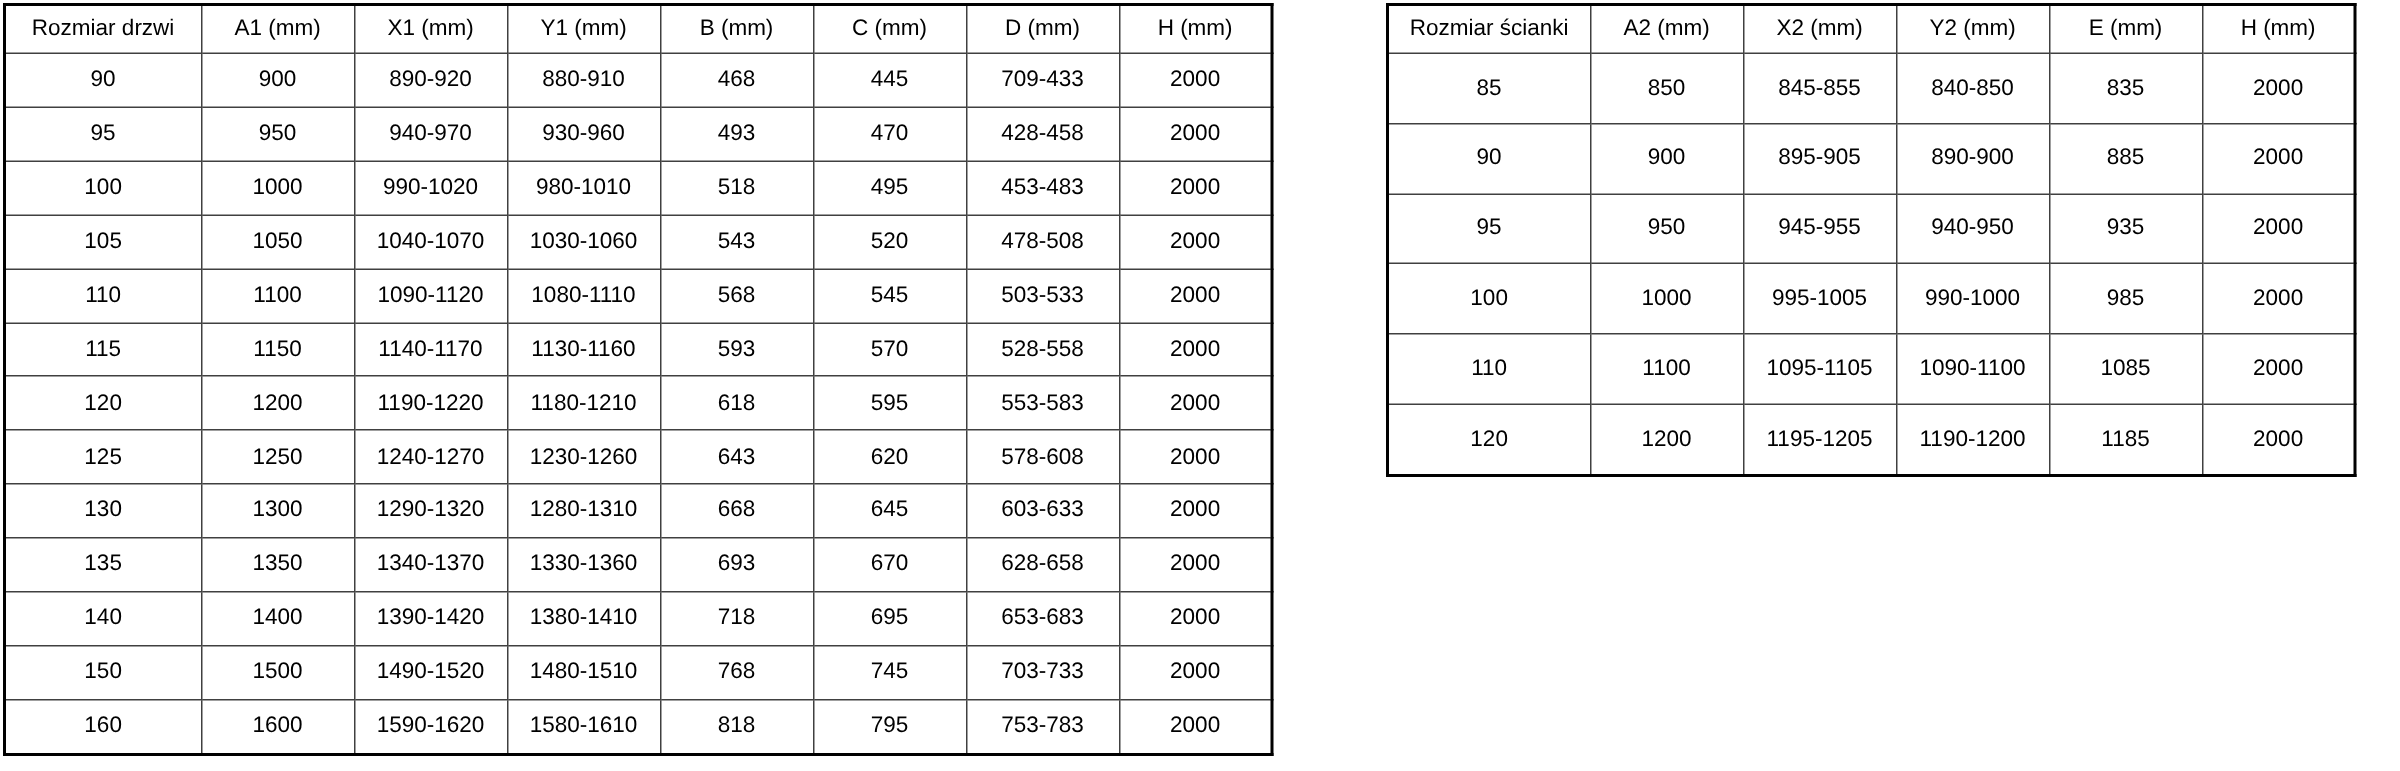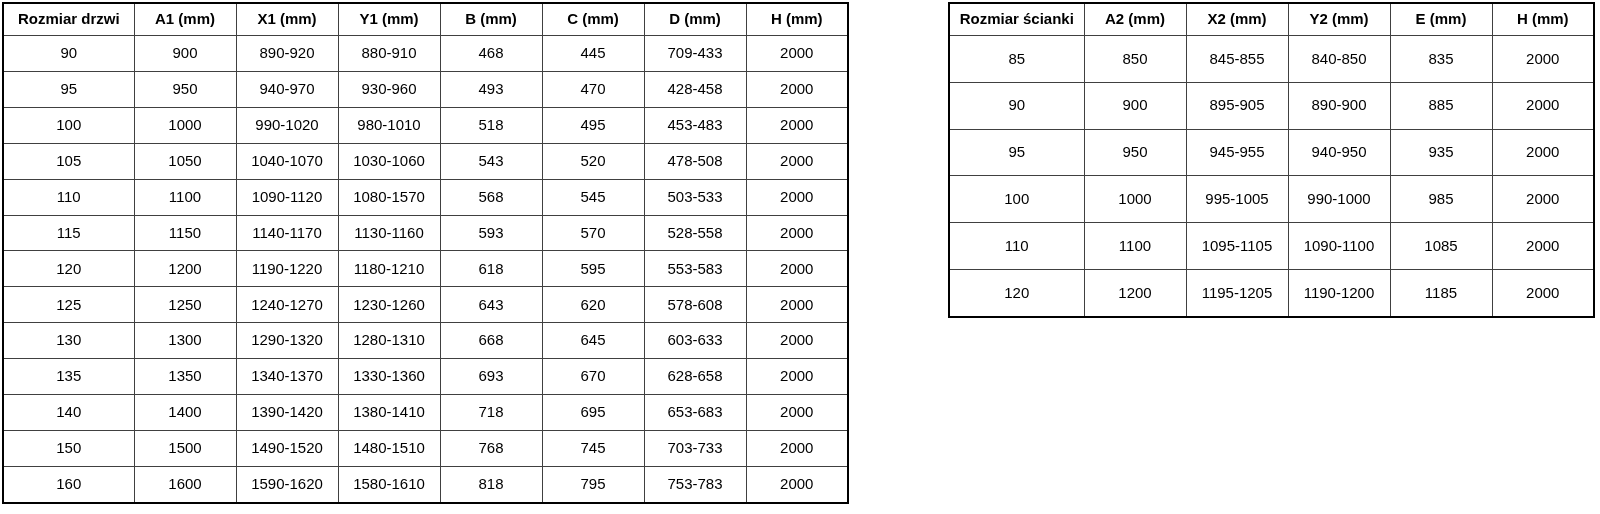--- a/index.html
+++ b/index.html
@@ -22,40 +22,40 @@
     background: #ffffff;
     border: 2px solid #000000;
   }
   #door-table {
     left: 2px;
     top: 2px;
     width: 845px;
     height: 502px;
   }
   #wall-table {
-    left: 948px;
+    left: 924px;
     top: 2px;
     width: 645px;
     height: 316px;
   }
   table.spec th,
   table.spec td {
     border: 1px solid #404040;
     text-align: center;
     vertical-align: middle;
     padding: 0 2px;
     color: #000000;
     font-size: 15px;
     line-height: 1.1;
     white-space: nowrap;
     overflow: hidden;
     height: 31px;
   }
   table.spec th {
-    font-weight: bold;
+    font-weight: normal;
   }
   table.spec td {
     font-weight: normal;
   }
 </style>
 </head>
 <body>
 
 <div id="canvas">
 
@@ -120,21 +120,21 @@
           <td>1030-1060</td>
           <td>543</td>
           <td>520</td>
           <td>478-508</td>
           <td>2000</td>
         </tr>
         <tr>
           <td>110</td>
           <td>1100</td>
           <td>1090-1120</td>
-          <td>1080-1570</td>
+          <td>1080-1110</td>
           <td>568</td>
           <td>545</td>
           <td>503-533</td>
           <td>2000</td>
         </tr>
         <tr>
           <td>115</td>
           <td>1150</td>
           <td>1140-1170</td>
           <td>1130-1160</td>

